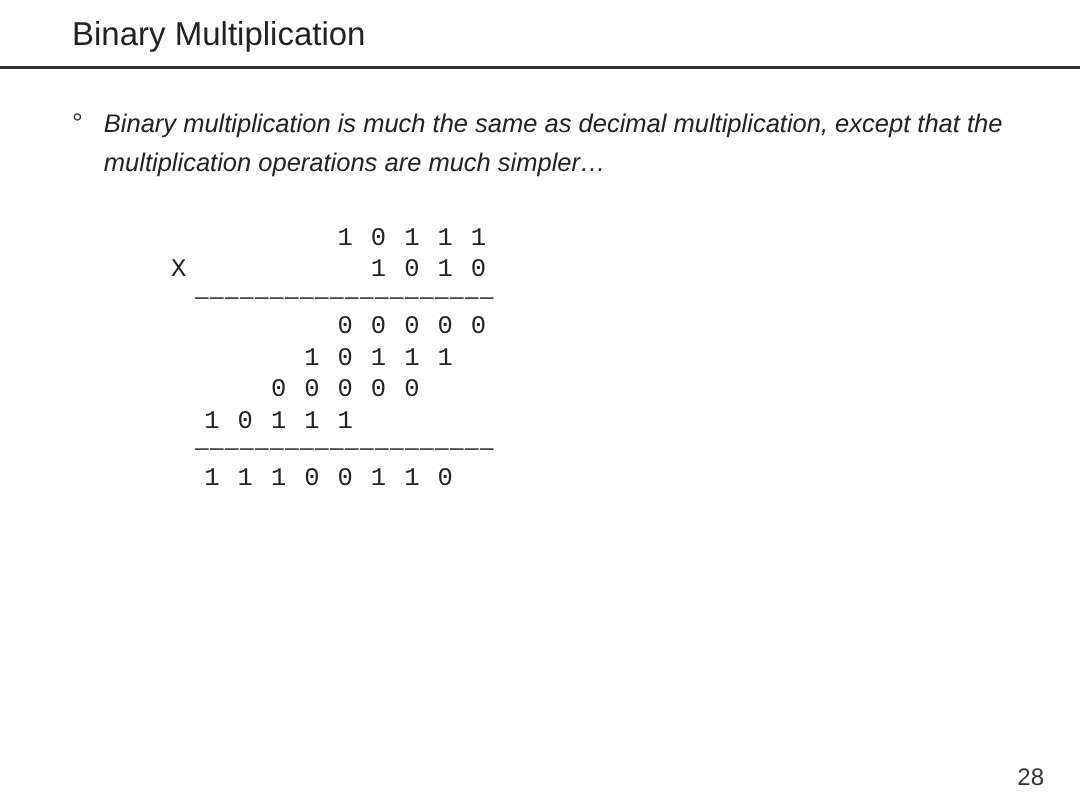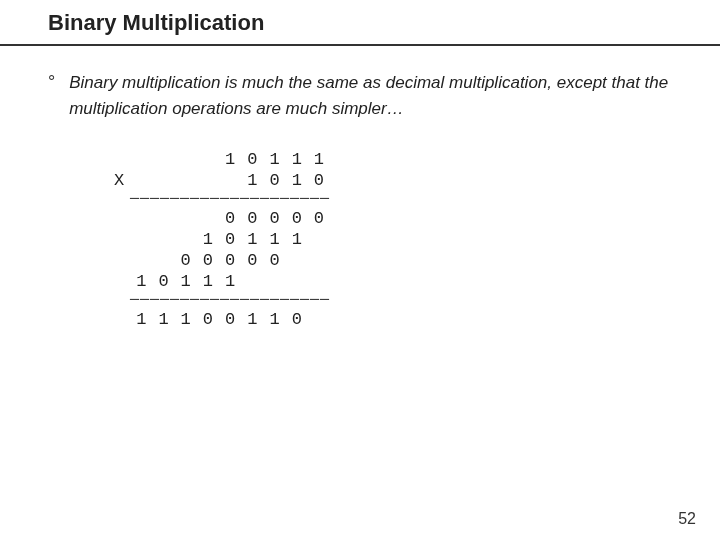--- a/index.html
+++ b/index.html
@@ -23,21 +23,21 @@
       padding: 0;
     }
 
     .title-bar {
       padding: 10px 48px 8px 48px;
       border-bottom: 2px solid #333;
     }
 
     .title-text {
       font-size: 22px;
-      font-weight: bold;
+      font-weight: normal;
       color: #222;
     }
 
     .content-area {
       padding: 24px 48px 20px 48px;
     }
 
     .bullet-point {
       display: flex;
       align-items: flex-start;
@@ -202,15 +202,15 @@
             <td>1</td>
             <td>0</td>
             <td></td>
           </tr>
         </tbody>
       </table>
     </div>
 
   </div>
 
-  <div class="page-number">52</div>
+  <div class="page-number">28</div>
 
 </div>
 
 </body></html>

